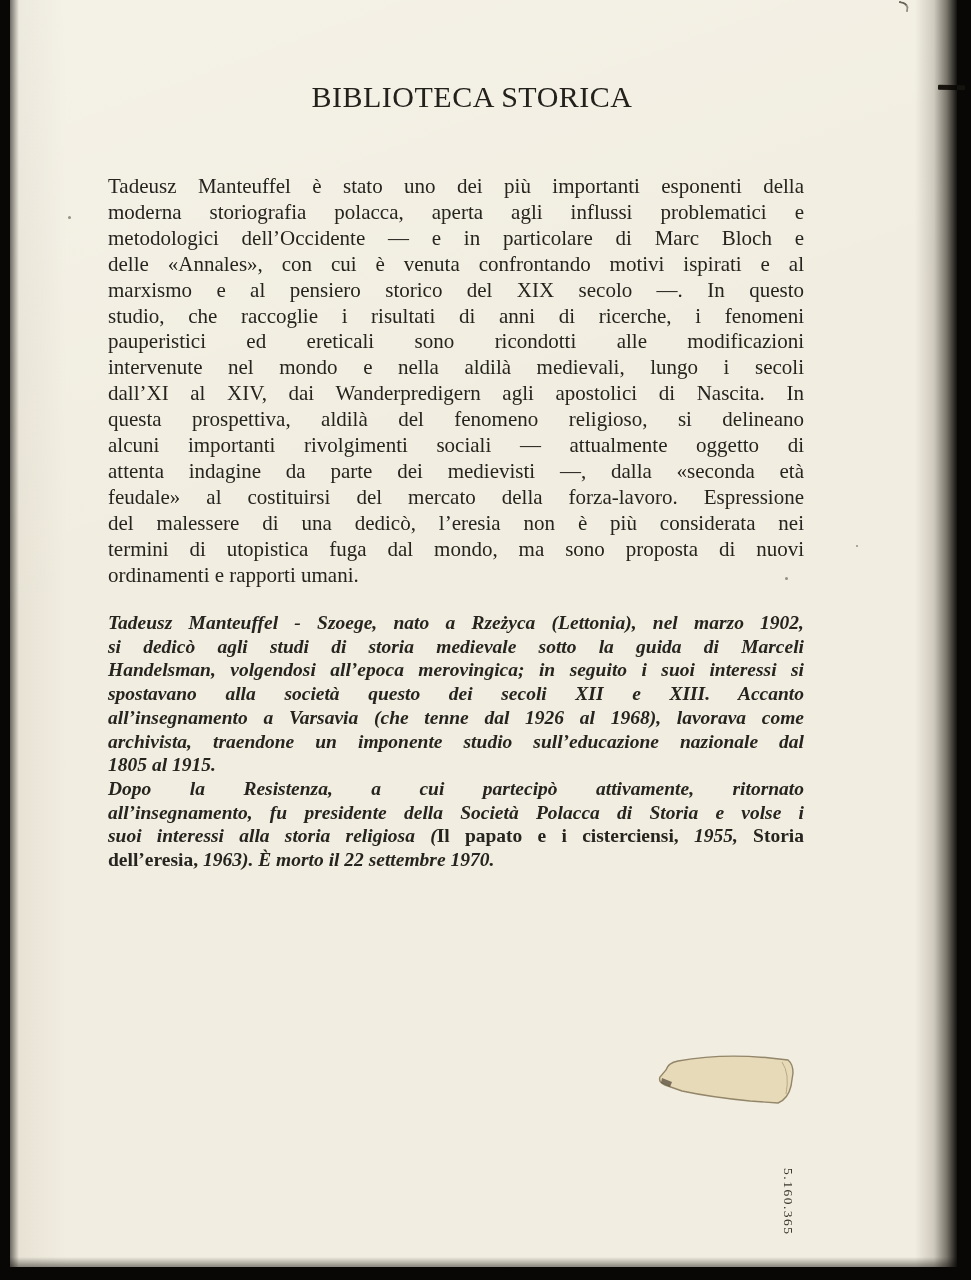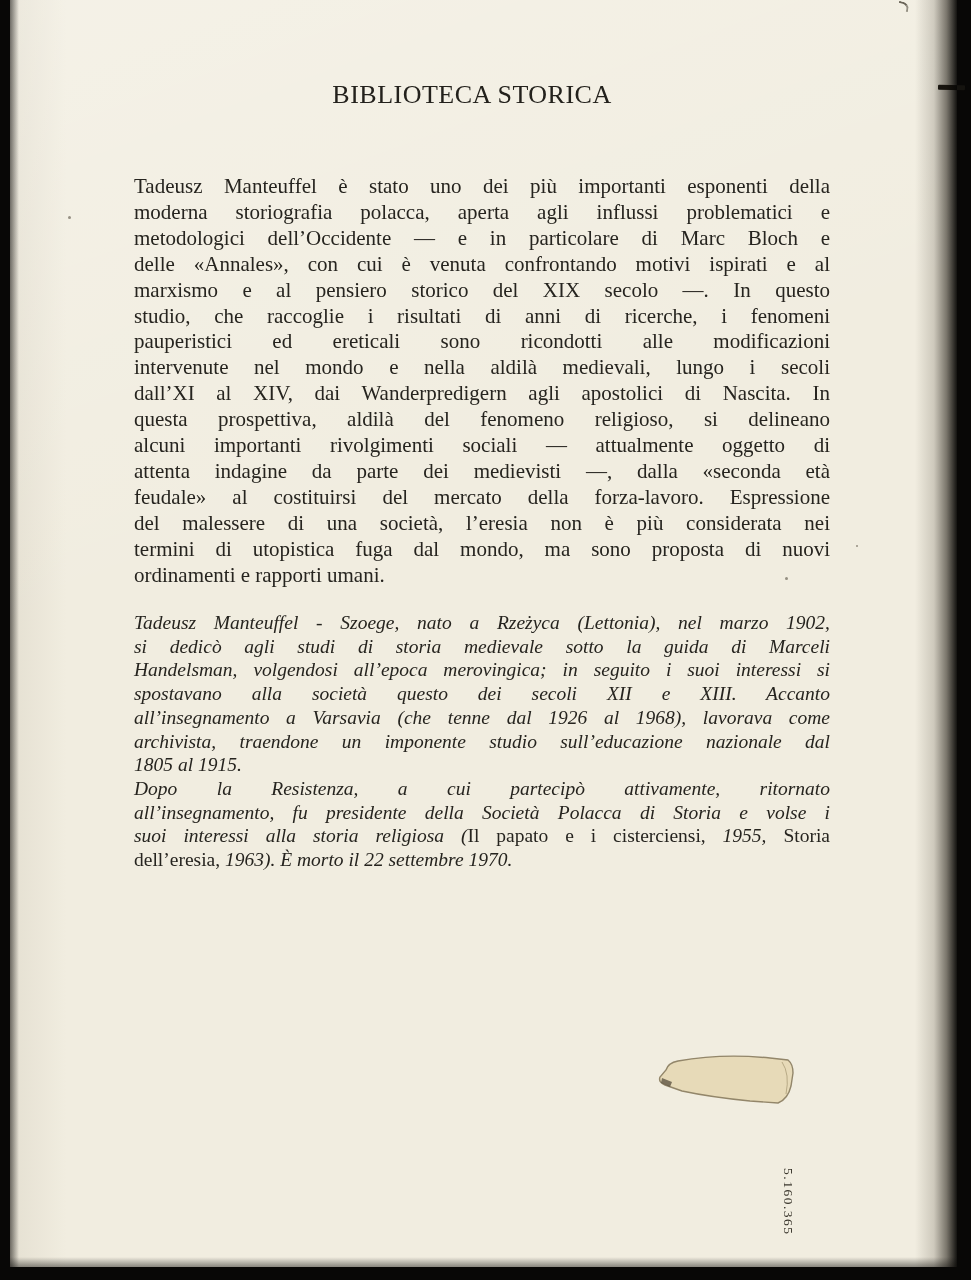--- a/index.html
+++ b/index.html
@@ -34,32 +34,32 @@
     background: linear-gradient(to right, rgba(10,8,6,0.55), rgba(10,8,6,0));
   }
   .shadow-bottom {
     position: absolute; left: 0; right: 0; bottom: 0; height: 10px;
     background: linear-gradient(to top, rgba(10,8,6,0.45), rgba(10,8,6,0));
   }
   .title {
     position: absolute;
     left: 114px; width: 696px; top: 80px;
     text-align: center;
-    font-size: 26px;
+    font-size: 30px;
     letter-spacing: 0.5px;
     color: #23211c;
   }
   .textblock {
     position: absolute;
-    left: 124px; width: 696px;
+    left: 98px; width: 696px;
     color: #26241f;
   }
   #intro-block { top: 174px; font-size: 21px; }
   #intro-block .line { line-height: 25.9px; }
-  #bio-block { top: 611px; font-size: 19.5px; }
+  #bio-block { top: 611px; font-size: 19.5px; font-weight: bold; }
   #bio-block .line { line-height: 23.7px; }
   .para.italic { font-style: italic; }
   .para.roman  { font-style: normal; }
   .line { text-align: justify; text-justify: inter-word; white-space: normal; }
   .line.just { text-align-last: justify; }
   .line span.roman  { font-style: normal; }
   .line span.italic { }
   .spine-number {
     position: absolute;
     left: 770px; top: 1168px;
@@ -105,21 +105,21 @@
           <div class="line just"><span>delle «Annales», con cui è venuta confrontando motivi ispirati e al</span></div>
           <div class="line just"><span>marxismo e al pensiero storico del XIX secolo —. In questo</span></div>
           <div class="line just"><span>studio, che raccoglie i risultati di anni di ricerche, i fenomeni</span></div>
           <div class="line just"><span>pauperistici ed ereticali sono ricondotti alle modificazioni</span></div>
           <div class="line just"><span>intervenute nel mondo e nella aldilà medievali, lungo i secoli</span></div>
           <div class="line just"><span>dall’XI al XIV, dai </span><span class="italic">Wanderpredigern</span><span> agli apostolici di Nascita. In</span></div>
           <div class="line just"><span>questa prospettiva, aldilà del fenomeno religioso, si delineano</span></div>
           <div class="line just"><span>alcuni importanti rivolgimenti sociali — attualmente oggetto di</span></div>
           <div class="line just"><span>attenta indagine da parte dei medievisti —, dalla «seconda età</span></div>
           <div class="line just"><span>feudale» al costituirsi del mercato della forza-lavoro. Espressione</span></div>
-          <div class="line just"><span>del malessere di una società, l’eresia non è più considerata nei</span></div>
+          <div class="line just"><span>del malessere di una dedicò, l’eresia non è più considerata nei</span></div>
           <div class="line just"><span>termini di utopistica fuga dal mondo, ma sono proposta di nuovi</span></div>
           <div class="line"><span>ordinamenti e rapporti umani.</span></div>
         </div>
       </div>
 
     <div class="textblock" id="bio-block">
         <div class="para italic">
           <div class="line just"><span>Tadeusz Manteuffel - Szoege, nato a Rzeżyca (Lettonia), nel marzo 1902,</span></div>
           <div class="line just"><span>si dedicò agli studi di storia medievale sotto la guida di Marceli</span></div>
           <div class="line just"><span>Handelsman, volgendosi all’epoca merovingica; in seguito i suoi interessi si</span></div>

